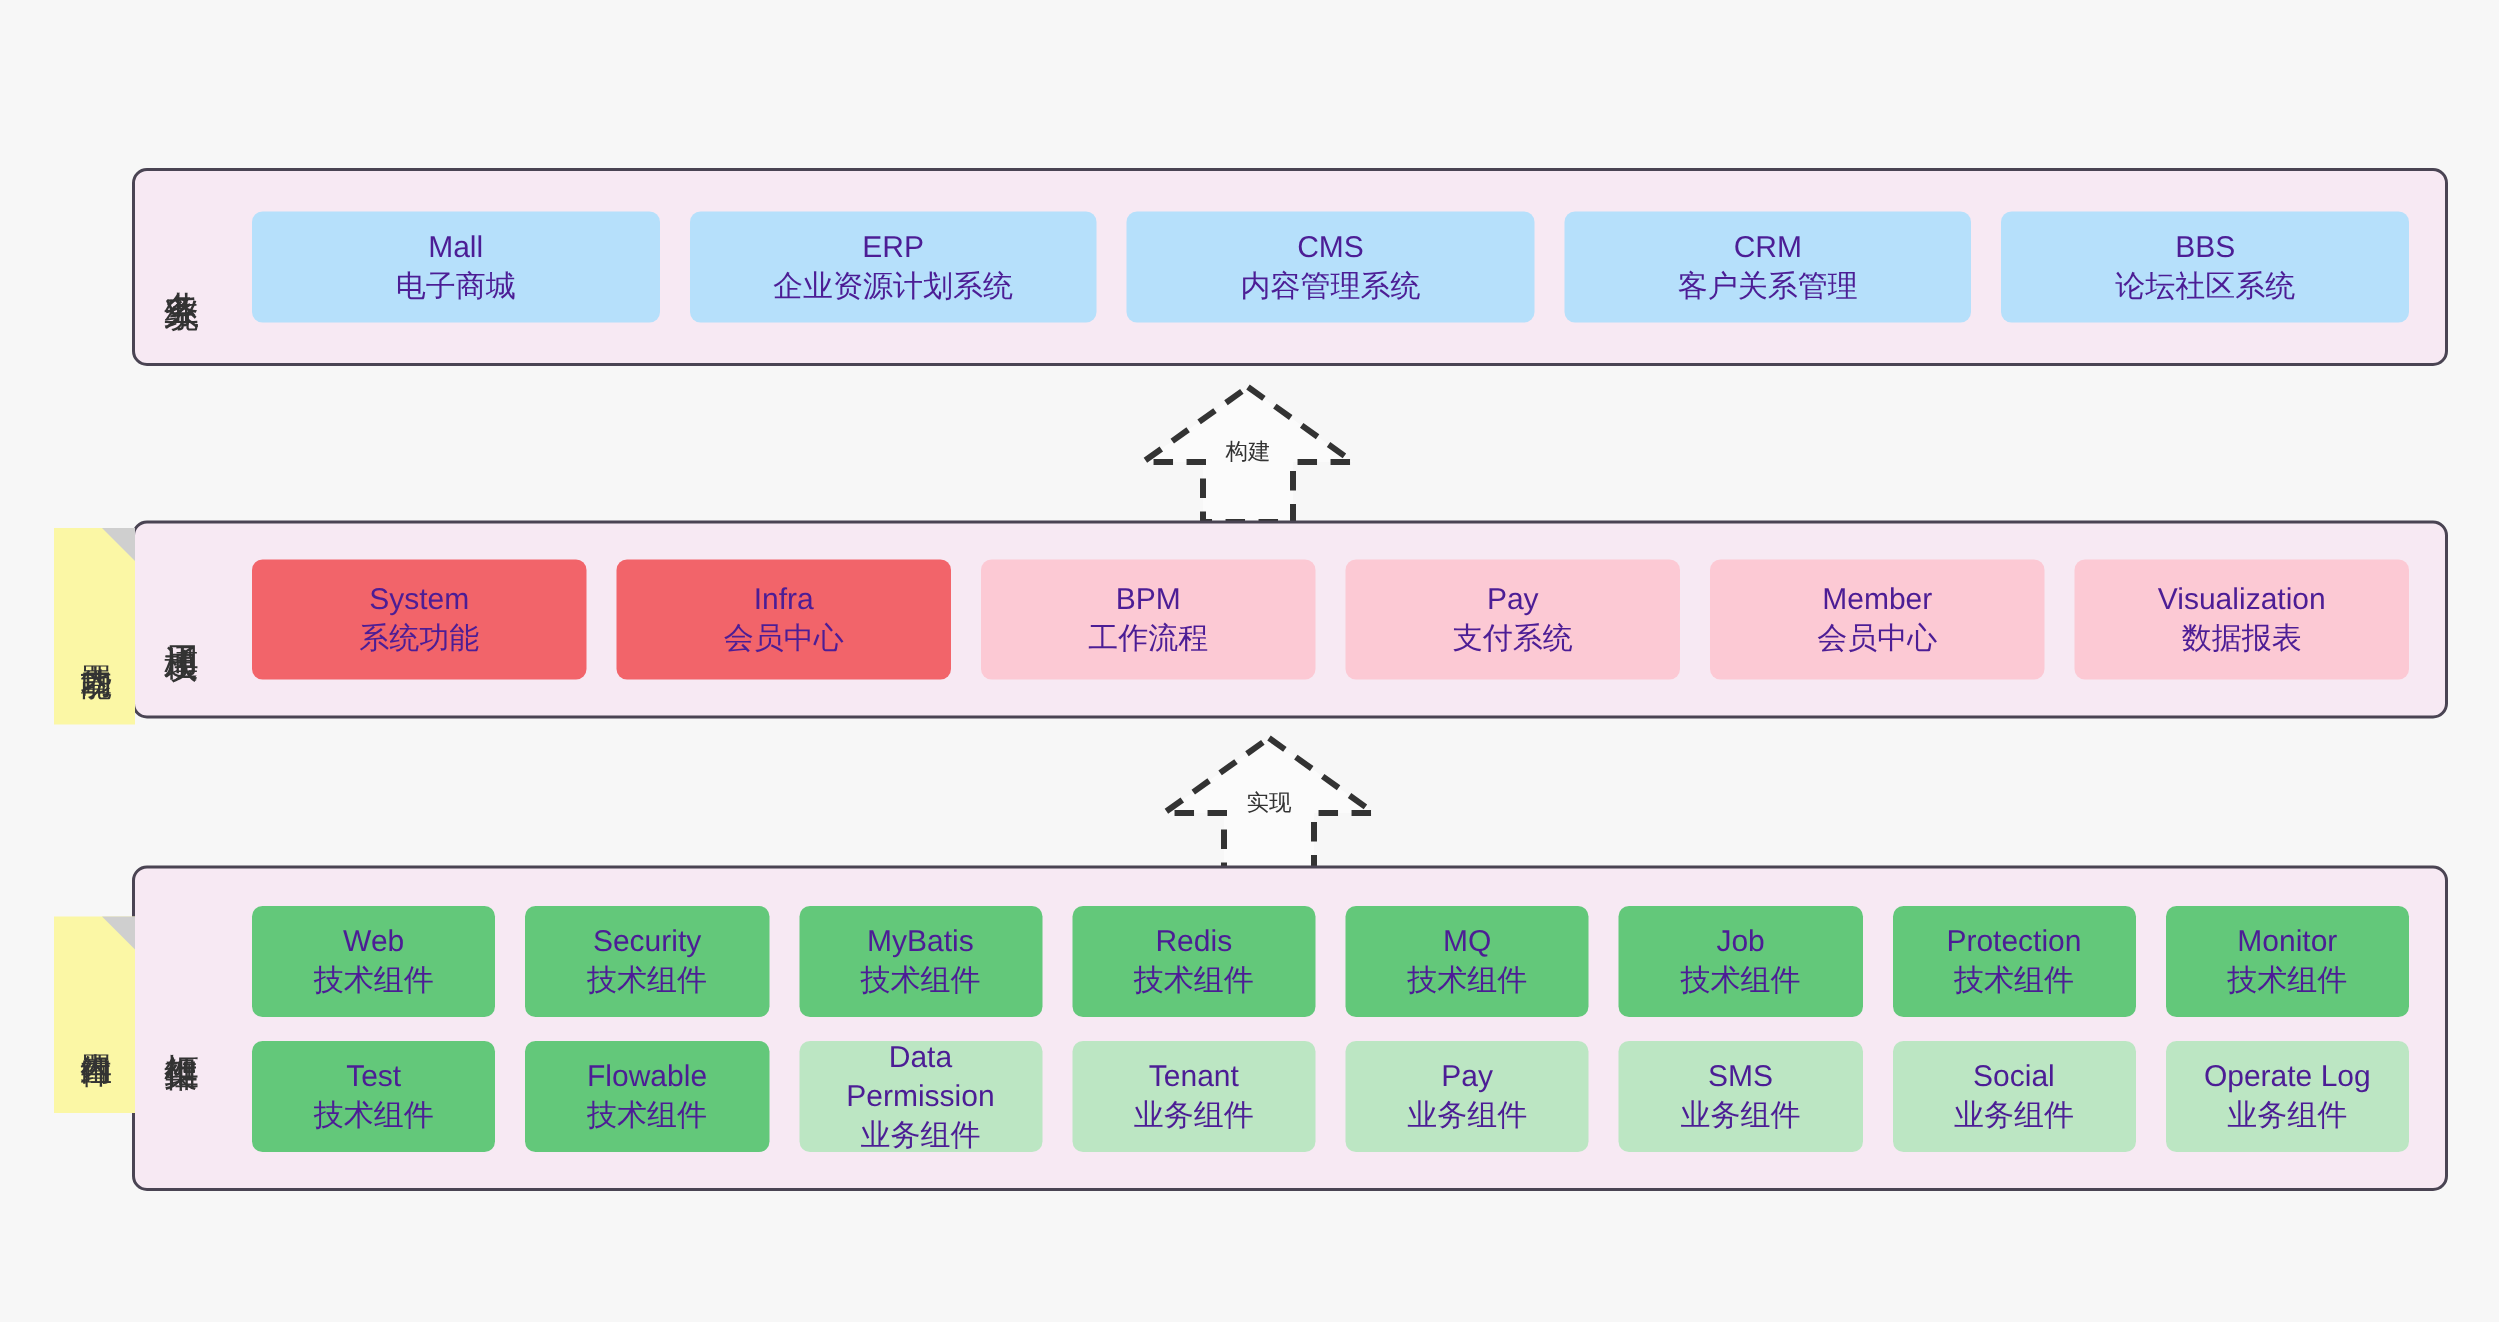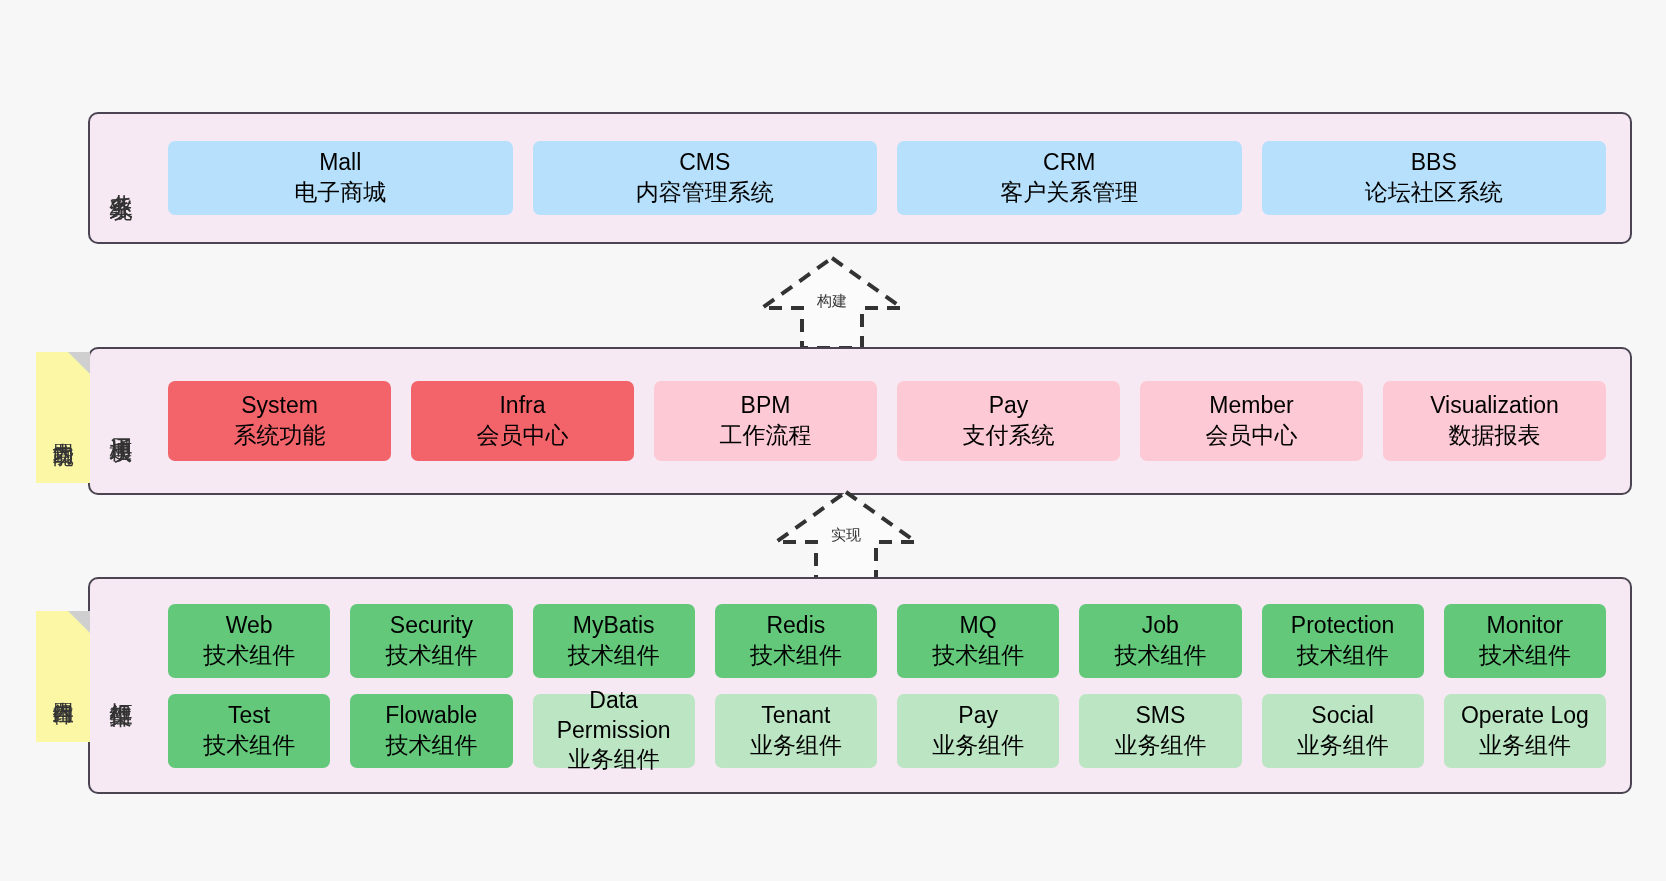--- a/index.html
+++ b/index.html
@@ -68,38 +68,38 @@
 
   
   .node {
     box-sizing: border-box;
     border-radius: 7px;
     display: flex;
     flex-direction: column;
     align-items: center;
     justify-content: center;
     text-align: center;
-    font-size: 23px;
+    font-size: 20px;
     line-height: 1.3;
-    color: #000000;
+    color: #4c1d95;
     padding: 4px 12px;
     margin: 0 10px;
     flex: 1 1 0;
   }
   .node .en { display:block; }
   .node .cn { display:block; }
 
   .node.blue        { background: #b6e0fb; }
   .node.red         { background: #f2646a; }
   .node.pink        { background: #fcc9d4; }
   .node.green       { background: #63c87a; }
   .node.lightgreen  { background: #bce6c3; }
 
   .layer-top   { left: 88px;  top: 112px; width: 1544px; height: 132px; }
-  .layer-mid   { left: 88px;  top: 347px; width: 1544px; height: 148px; }
+  .layer-mid   { left: 88px;  top: 347px; width: 1544px; height: 132px; }
   .layer-bot   { left: 88px;  top: 577px; width: 1544px; height: 217px; }
 
   .layer-top .node   { height: 74px; }
   .layer-mid .node   { height: 80px; }
   .layer-bot .node   { height: 74px; }
 
   
   .note {
     position: absolute;
     background: #fbf7a5;
@@ -151,20 +151,24 @@
 <div id="canvas">
 
   <div class="layer layer-top">
     <div class="layer-title">业务系统</div>
     <div class="layer-body">
       <div class="node blue">
         <span class="en">Mall</span>
         <span class="cn">电子商城</span>
       </div>
       <div class="node blue">
+        <span class="en">ERP</span>
+        <span class="cn">企业资源计划系统</span>
+      </div>
+      <div class="node blue">
         <span class="en">CMS</span>
         <span class="cn">内容管理系统</span>
       </div>
       <div class="node blue">
         <span class="en">CRM</span>
         <span class="cn">客户关系管理</span>
       </div>
       <div class="node blue">
         <span class="en">BBS</span>
         <span class="cn">论坛社区系统</span>

